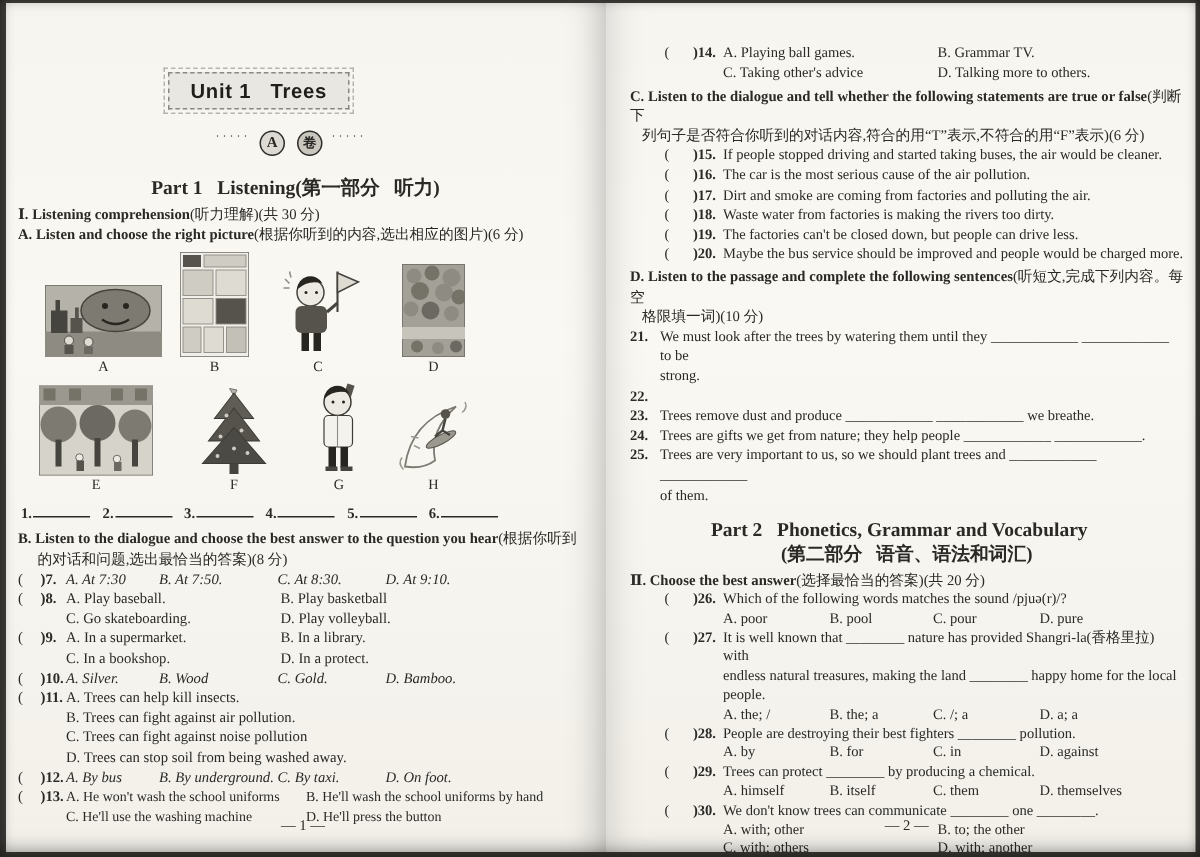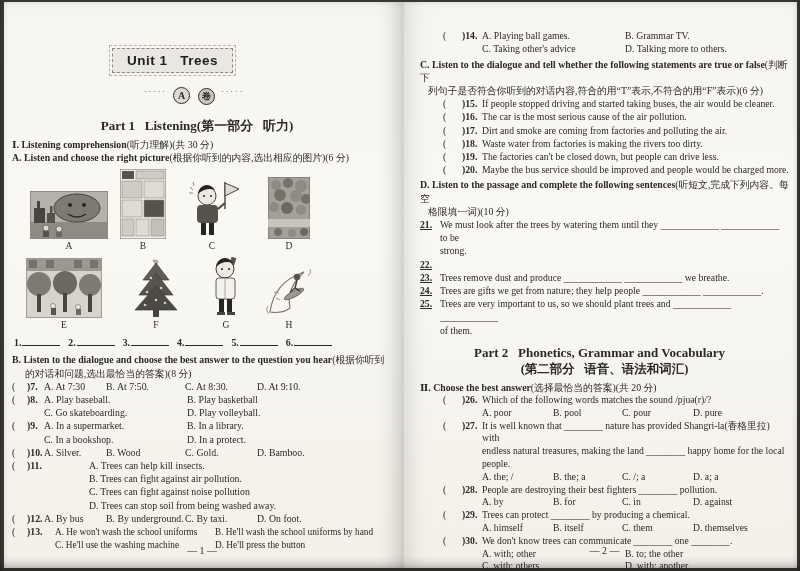--- a/index.html
+++ b/index.html
@@ -37,32 +37,32 @@
   .r1{margin:5px 0 0 18px;}
   .r2{margin:4px 0 0 14px;}
   .ansrow{display:flex;margin:5px 0 0 2px;font-size:9.8px;line-height:12px;}
   .ans{margin-right:8px;}
   .ans b{font-size:9.8px;}
   .blank{display:inline-block;width:38px;height:9px;border-bottom:.8px solid #2b2926;margin-left:1px;}
   .ln{display:flex;align-items:baseline;font-size:9.8px;line-height:13.2px;}
   .lp{flex:none;width:15px;}
   .qn{flex:none;width:17px;font-weight:bold;}
   .opts{flex:1;min-width:0;}
-  .g4l{display:grid;grid-template-columns:62px 79px 72px auto;}
+  .g4l{display:grid;grid-template-columns:62px 79px 72px auto;font-style:italic;}
   .g2l{display:grid;grid-template-columns:143px auto;}
-  .g2w{display:grid;grid-template-columns:160px auto;font-size:9.3px;margin-left:11px;}
-  .stack span{display:block;margin-left:45px;}
+  .g2w{display:grid;grid-template-columns:160px auto;font-size:9.3px;}
+  .stack span{display:block;}
   .pg-r .ln{padding-left:23px;font-size:9.7px;line-height:12.8px;}
   .pg-r .lp{width:19px;}
   .pg-r .qn{width:20px;}
   .g4r{display:grid;grid-template-columns:71px 69px 71px auto;}
   .g2r{display:grid;grid-template-columns:143px auto;}
   .tf{line-height:13.2px !important;}
   .fl{display:flex;align-items:baseline;font-size:9.7px;line-height:13.2px;}
-  .fn{flex:none;width:20px;font-weight:bold;text-decoration:underline;}
+  .fn{flex:none;width:20px;font-weight:bold;}
   .fl2{margin-left:20px;font-size:9.7px;line-height:13.2px;}
   .pgnum{position:absolute;bottom:12px;left:0;right:0;text-align:center;font-size:9.8px;}
 </style>
 </head>
 <body>
 
 <div class="photo">
 
   <div class="page pg-l">
     <div class="content">

